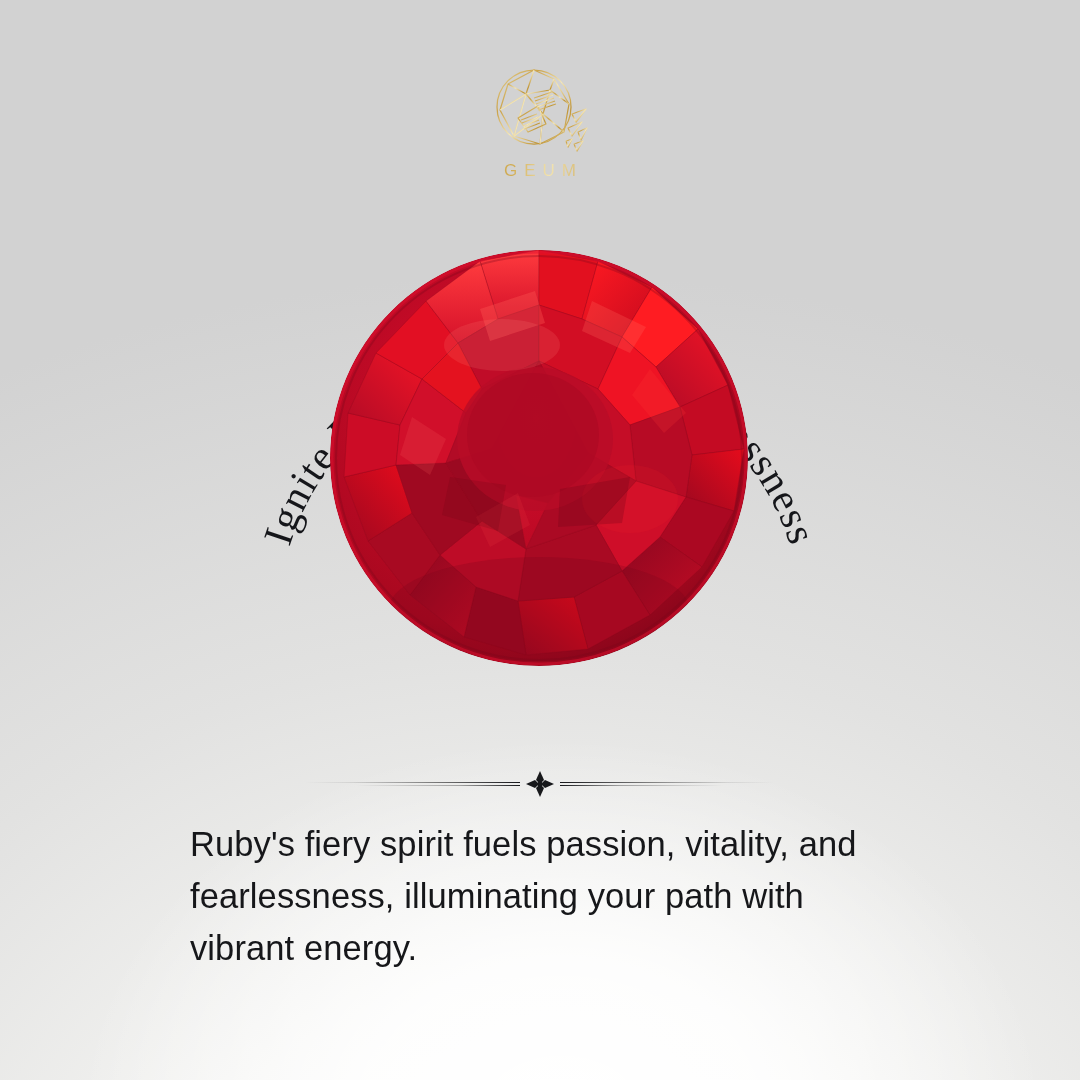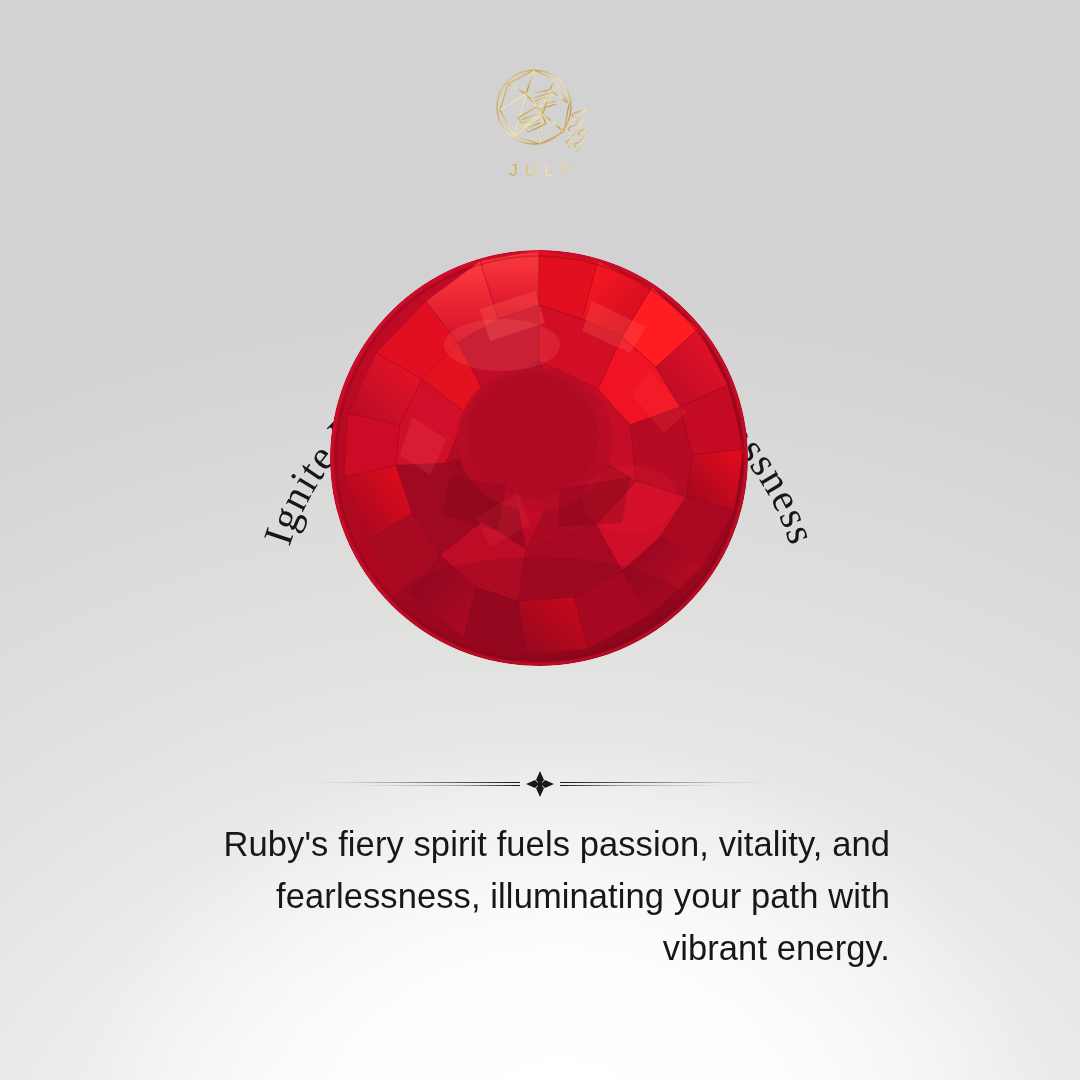--- a/index.html
+++ b/index.html
@@ -91,21 +91,21 @@
   .rule.left::after   { background:linear-gradient(90deg, rgba(20,20,22,0) 24%, rgba(20,20,22,0.35) 72%, #17181b 100%); height:1px; }
   .rule.right::before { background:linear-gradient(270deg, rgba(20,20,22,0) 0%, rgba(20,20,22,0.10) 22%, rgba(20,20,22,0.55) 62%, #17181b 100%); }
   .rule.right::after  { background:linear-gradient(270deg, rgba(20,20,22,0) 24%, rgba(20,20,22,0.35) 72%, #17181b 100%); height:1px; }
   #ornament { flex:0 0 auto; width:34px; height:30px; margin:0 3px; }
 
   
   #desc {
     position:absolute; left:50%; top:818px;
     transform:translateX(-50%);
     width:700px;
-    text-align:right;
+    text-align:left;
     font-size:34.5px;
     line-height:52px;
     color:#16171a;
     letter-spacing:0.1px;
   }
 </style>
 </head>
 <body>
 
 <div id="card">
@@ -140,21 +140,21 @@
         <path d="M46 36 L64 30 M47 39 L65 33 M48 42 L66 36 M49 45 L67 39 M50 48 L68 42"></path>
         <path d="M33 58 L49 52 M34 61 L50 55 M35 64 L51 58 M36 67 L52 61"></path>
 
         <path d="M84 52 L98 47 L88 60 Z"></path>
         <path d="M80 66 L94 60 L84 74 Z"></path>
         <path d="M90 70 L99 66 L93 78 Z"></path>
         <path d="M86 82 L95 79 L89 89 Z"></path>
         <path d="M78 79 L84 77 L80 85 Z"></path>
       </g>
     </svg>
-    <div id="brand-name">JULY</div>
+    <div id="brand-name">GEUM</div>
   </div>
 
   <div id="arc-wrap">
     <svg viewBox="0 0 620 620">
       <defs>
         <path id="arcpath" d="M 52 400 A 262 262 0 0 1 568 400" fill="none"></path>
       </defs>
       <text id="arc-text">
         <textPath href="#arcpath" xlink:href="#arcpath" startOffset="50%" text-anchor="middle">Ignite Passion . Vitality .  Fearlessness</textPath>
       </text>

